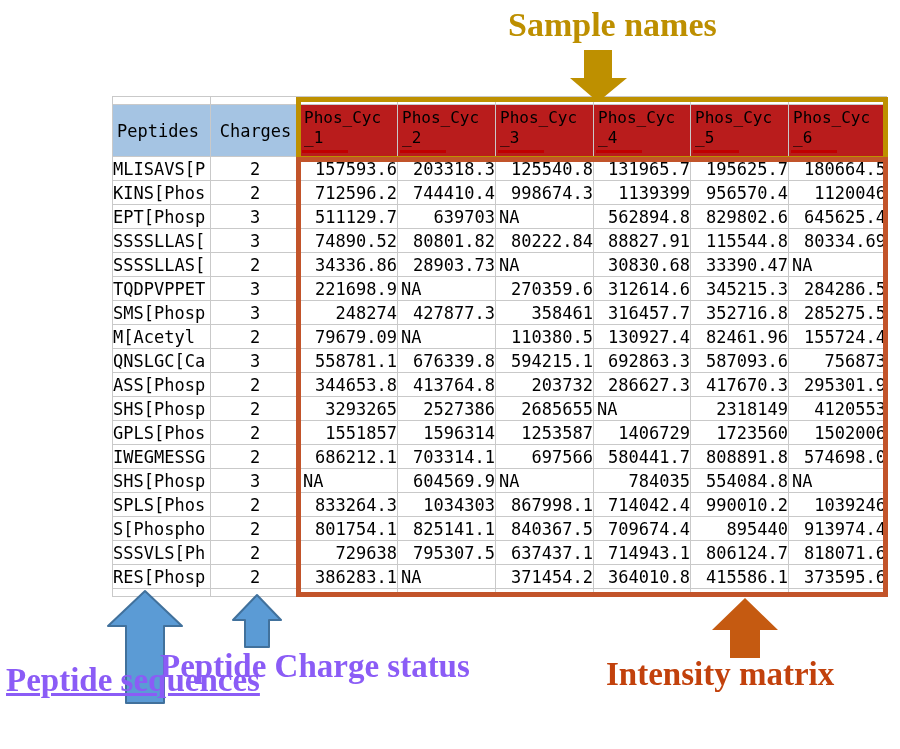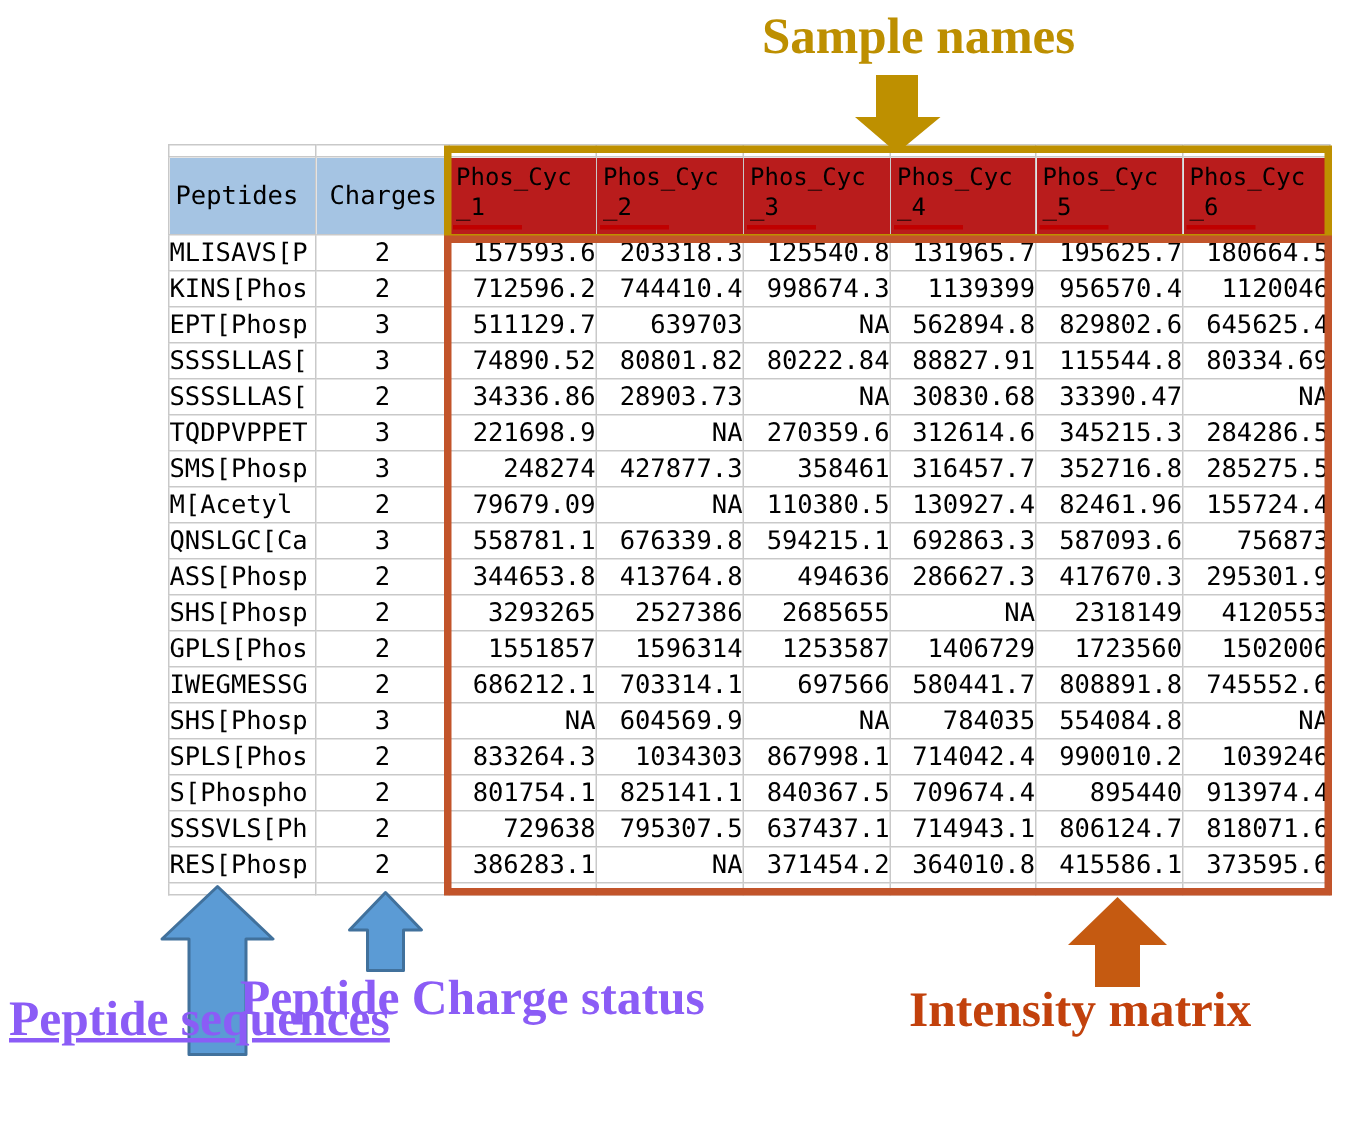--- a/index.html
+++ b/index.html
@@ -16,21 +16,21 @@
   tr.hdr th.blue{background:#a5c4e3;text-align:left;padding-left:4px;font-size:17px;}
   tr.hdr th.blue.center{text-align:center;padding-left:1px;}
   tr.hdr th.yellow{background:#b91c1c;text-align:left;vertical-align:top;position:relative;
               padding:3px 0 0 4px;font-size:16px;line-height:20px;}
   tr.hdr th.yellow .redline{position:absolute;left:2px;bottom:3px;width:46px;height:3px;
               background:#c00000;}
   tbody tr.datarow{height:24px;padding-left:27px;}
   td.pep{text-align:left;padding-left:3px;}
   td.chg{text-align:center;}
   td.val{text-align:right;padding-right:5px;}
-  td.val.na{text-align:right;padding-left:3px;}
+  td.val.na{text-align:left;padding-left:3px;}
 
   
   .ybox{position:absolute;left:296px;top:97px;width:592px;height:64px;box-sizing:border-box;
         border:5px solid #be9000;pointer-events:none;}
   .mbox{position:absolute;left:296px;top:157px;width:592px;height:440px;box-sizing:border-box;
         border:5px solid #c2542a;pointer-events:none;}
 
   
   .ann{position:absolute;font-family:"Liberation Serif",serif;font-weight:bold;
        white-space:nowrap;}
@@ -166,21 +166,21 @@
           <td class="val">594215.1</td>
           <td class="val">692863.3</td>
           <td class="val">587093.6</td>
           <td class="val">756873</td>
         </tr>
         <tr class="datarow">
           <td class="pep">ASS[Phosp</td>
           <td class="chg">2</td>
           <td class="val">344653.8</td>
           <td class="val">413764.8</td>
-          <td class="val">494636</td>
+          <td class="val">203732</td>
           <td class="val">286627.3</td>
           <td class="val">417670.3</td>
           <td class="val">295301.9</td>
         </tr>
         <tr class="datarow">
           <td class="pep">SHS[Phosp</td>
           <td class="chg">2</td>
           <td class="val">3293265</td>
           <td class="val">2527386</td>
           <td class="val">2685655</td>
@@ -199,21 +199,21 @@
           <td class="val">1502006</td>
         </tr>
         <tr class="datarow">
           <td class="pep">IWEGMESSG</td>
           <td class="chg">2</td>
           <td class="val">686212.1</td>
           <td class="val">703314.1</td>
           <td class="val">697566</td>
           <td class="val">580441.7</td>
           <td class="val">808891.8</td>
-          <td class="val">745552.6</td>
+          <td class="val">574698.0</td>
         </tr>
         <tr class="datarow">
           <td class="pep">SHS[Phosp</td>
           <td class="chg">3</td>
           <td class="val na">NA</td>
           <td class="val">604569.9</td>
           <td class="val na">NA</td>
           <td class="val">784035</td>
           <td class="val">554084.8</td>
           <td class="val na">NA</td>

